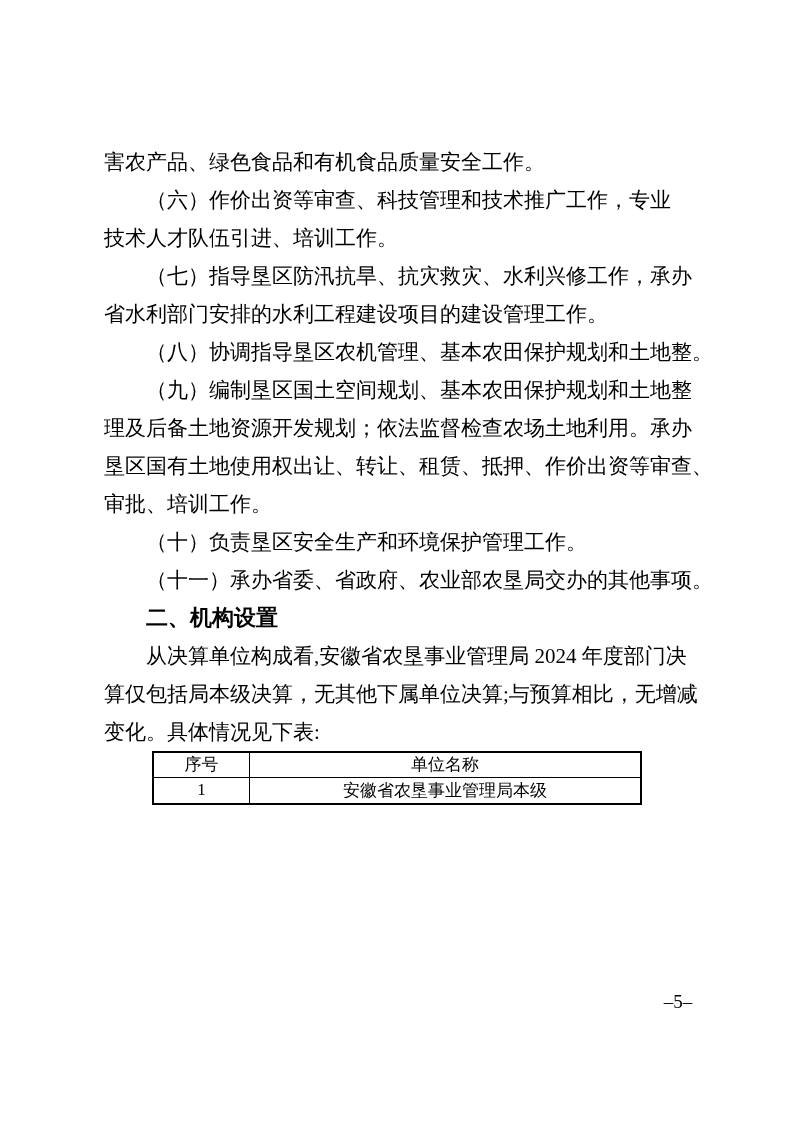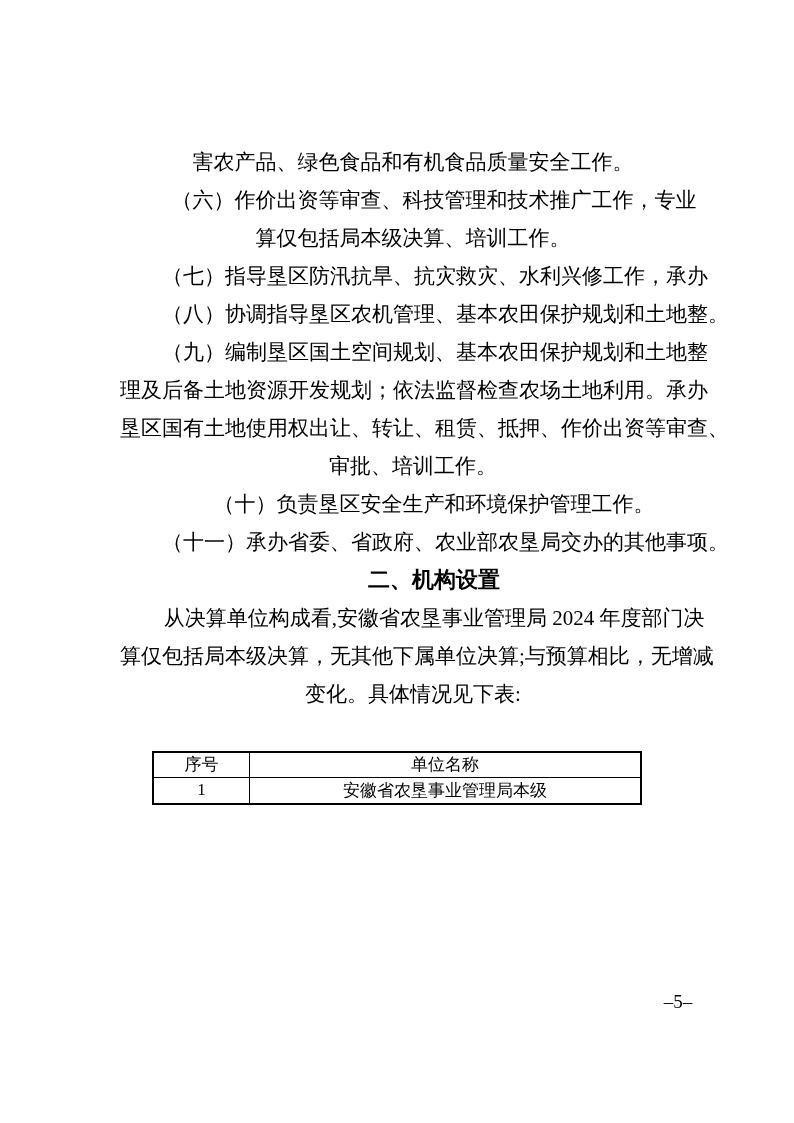--- a/index.html
+++ b/index.html
@@ -7,25 +7,24 @@
     position:relative;
     width:794px;height:1123px;
     margin:0 auto;
     background:#ffffff;
     color:#000000;
     font-family:"Liberation Serif","DejaVu Serif",serif;
     overflow:hidden;
   }
   .content{
     position:absolute;
-    left:120px;top:143px;
+    left:104px;top:143px;
     width:586px;
     font-size:21px;
     line-height:38px;
-    text-align:center;
   }
   .line{
     height:38px;
     white-space:nowrap;
     letter-spacing:0px;
   }
   .indent{padding-left:42px;}
   .heading{
     font-family:Liberation Sans, sans-serif;
     font-weight:bold;
@@ -62,22 +61,23 @@
   }
 </style>
 </head>
 <body>
 
 <div class="page">
 
   <div class="content">
     <div class="line">害农产品、绿色食品和有机食品质量安全工作。</div>
     <div class="line indent">（六）作价出资等审查、科技管理和技术推广工作，专业</div>
-    <div class="line">算仅包括局本级决算、培训工作。</div>
+    <div class="line">技术人才队伍引进、培训工作。</div>
     <div class="line indent">（七）指导垦区防汛抗旱、抗灾救灾、水利兴修工作，承办</div>
+    <div class="line">省水利部门安排的水利工程建设项目的建设管理工作。</div>
     <div class="line indent">（八）协调指导垦区农机管理、基本农田保护规划和土地整。</div>
     <div class="line indent">（九）编制垦区国土空间规划、基本农田保护规划和土地整</div>
     <div class="line">理及后备土地资源开发规划；依法监督检查农场土地利用。承办</div>
     <div class="line">垦区国有土地使用权出让、转让、租赁、抵押、作价出资等审查、</div>
     <div class="line">审批、培训工作。</div>
     <div class="line indent">（十）负责垦区安全生产和环境保护管理工作。</div>
     <div class="line indent">（十一）承办省委、省政府、农业部农垦局交办的其他事项。</div>
     <div class="line indent heading">二、机构设置</div>
     <div class="line indent">从决算单位构成看,安徽省农垦事业管理局 2024 年度部门决</div>
     <div class="line">算仅包括局本级决算，无其他下属单位决算;与预算相比，无增减</div>

